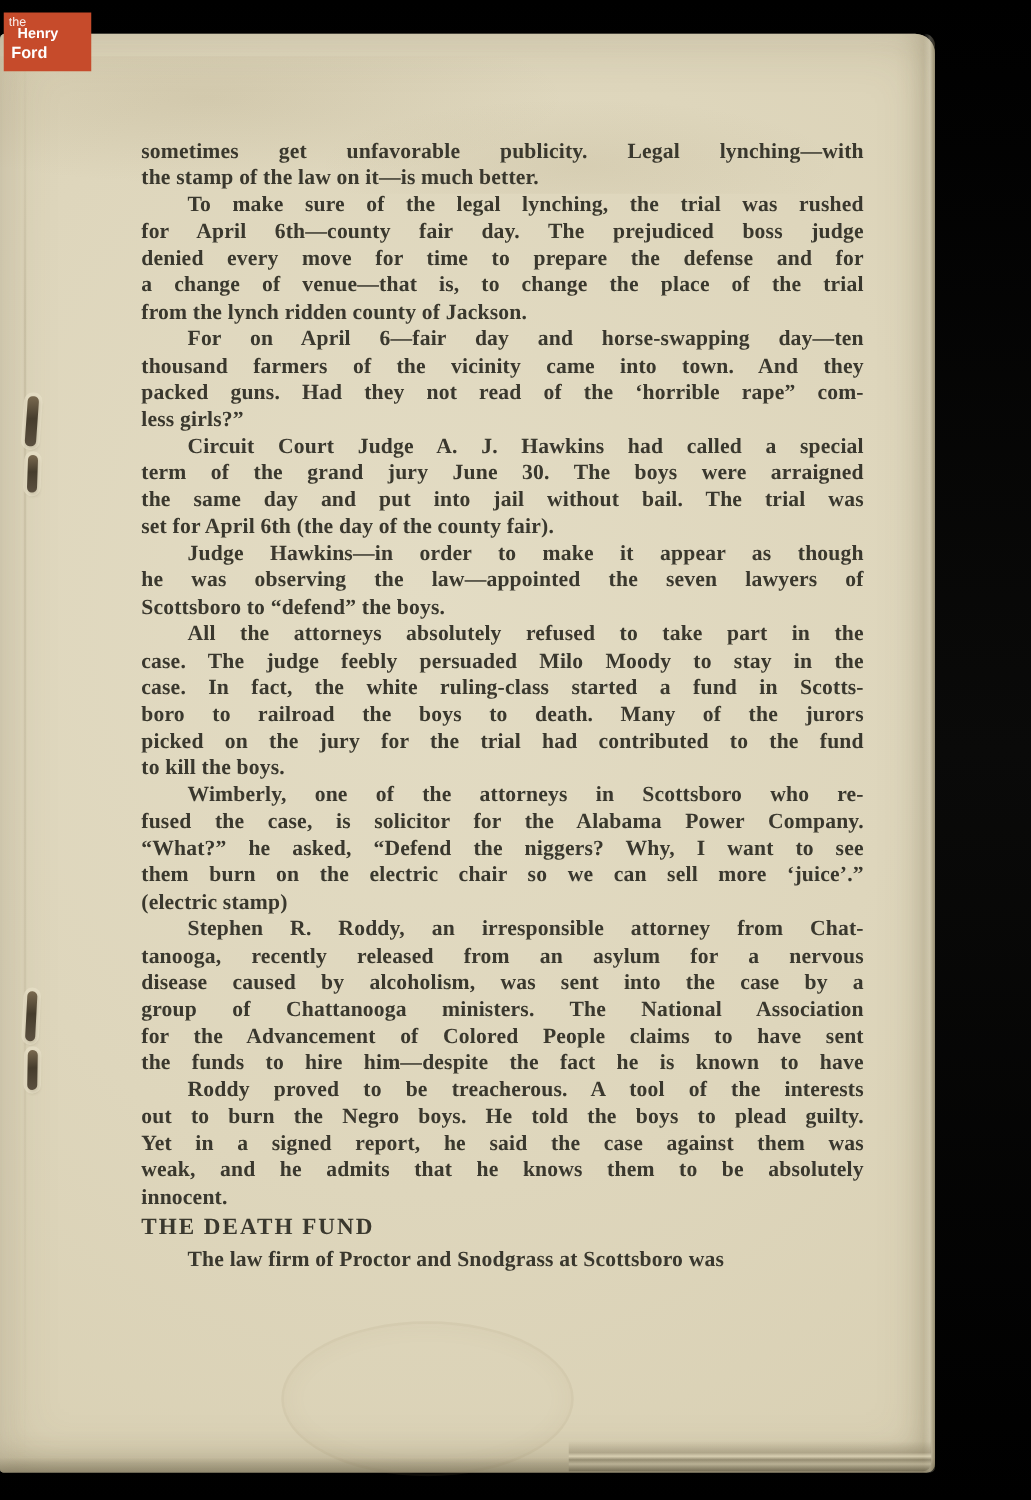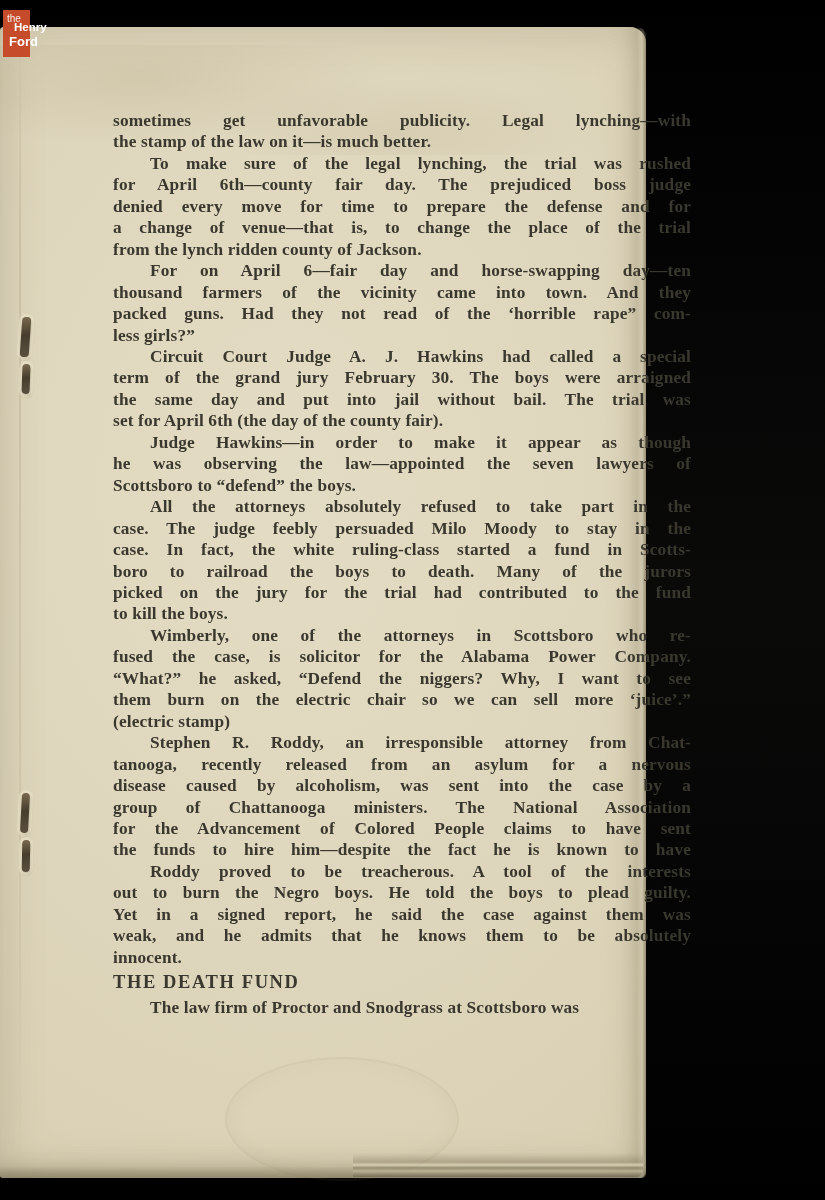--- a/index.html
+++ b/index.html
@@ -15,21 +15,21 @@
     position: relative;
     width: 825px;
     height: 1200px;
     background: linear-gradient(180deg, #000 0%, #0a0a09 50%, #000 100%);
   }
   
   .paper {
     position: absolute;
     left: 0;
     top: 27px;
-    width: 646px;
+    width: 748px;
     height: 1151px;
     background:
       radial-gradient(120% 90% at 45% 40%, #e3dcc4 0%, #ded6bc 45%, #d8cfb2 85%, #cfc5a7 100%);
     border-radius: 4px 16px 7px 3px;
     box-shadow:
       inset 0 0 46px rgba(95, 84, 52, 0.22),
       inset -7px -9px 22px rgba(86, 76, 48, 0.28),
       inset 3px 4px 14px rgba(255, 250, 228, 0.35);
   }
   .paper::before { 
@@ -117,21 +117,21 @@
       rgba(125,114,88,0.35) 38%,
       rgba(222,213,184,0.75) 50%,
       rgba(104,96,72,0.45) 62%,
       rgba(214,205,176,0.7) 76%,
       rgba(84,78,58,0.5) 100%);
   }
   
   .logo {
     position: absolute;
     left: 3px; top: 10px;
-    width: 27px; height: 47px;
+    width: 70px; height: 47px;
     background: #c64b2b;
     color: #ffffff;
     font-family: "Liberation Sans", sans-serif;
   }
   .logo span { position: absolute; line-height: 1; }
   .logo-the   { top: 4px;  left: 4px;  font-size: 10px; font-weight: 400; opacity: 0.9; }
   .logo-henry { top: 12px; left: 11px; font-size: 11.5px; font-weight: 700; }
   .logo-ford  { top: 25px; left: 6px;  font-size: 13px; font-weight: 700; }
 </style>
 </head>
@@ -154,21 +154,21 @@
         <div class="line indent">To make sure of the legal lynching, the trial was rushed</div>
         <div class="line">for April 6th—county fair day.  The prejudiced boss judge</div>
         <div class="line">denied every move for time to prepare the defense and for</div>
         <div class="line">a change of venue—that is, to change the place of the trial</div>
         <div class="line last">from the lynch ridden county of Jackson.</div>
         <div class="line indent">For on April 6—fair day and horse-swapping day—ten</div>
         <div class="line">thousand farmers of the vicinity came into town. And they</div>
         <div class="line">packed guns.  Had they not read of the ‘horrible rape” com-</div>
         <div class="line last">less girls?”</div>
         <div class="line indent">Circuit Court Judge A. J. Hawkins had called a special</div>
-        <div class="line">term of the grand jury February 30.  The boys were arraigned</div>
+        <div class="line">term of the grand jury June 30.  The boys were arraigned</div>
         <div class="line">the same day and put into jail without bail.  The trial was</div>
         <div class="line last">set for April 6th (the day of the county fair).</div>
         <div class="line indent">Judge Hawkins—in order to make it appear as though</div>
         <div class="line">he was observing the law—appointed the seven lawyers of</div>
         <div class="line last">Scottsboro to “defend” the boys.</div>
         <div class="line indent">All the attorneys absolutely refused to take part in the</div>
         <div class="line">case.  The judge feebly persuaded Milo Moody to stay in the</div>
         <div class="line">case.  In fact, the white ruling-class started a fund in Scotts-</div>
         <div class="line">boro to railroad the boys to death.  Many of the jurors</div>
         <div class="line">picked on the jury for the trial had contributed to the fund</div>

